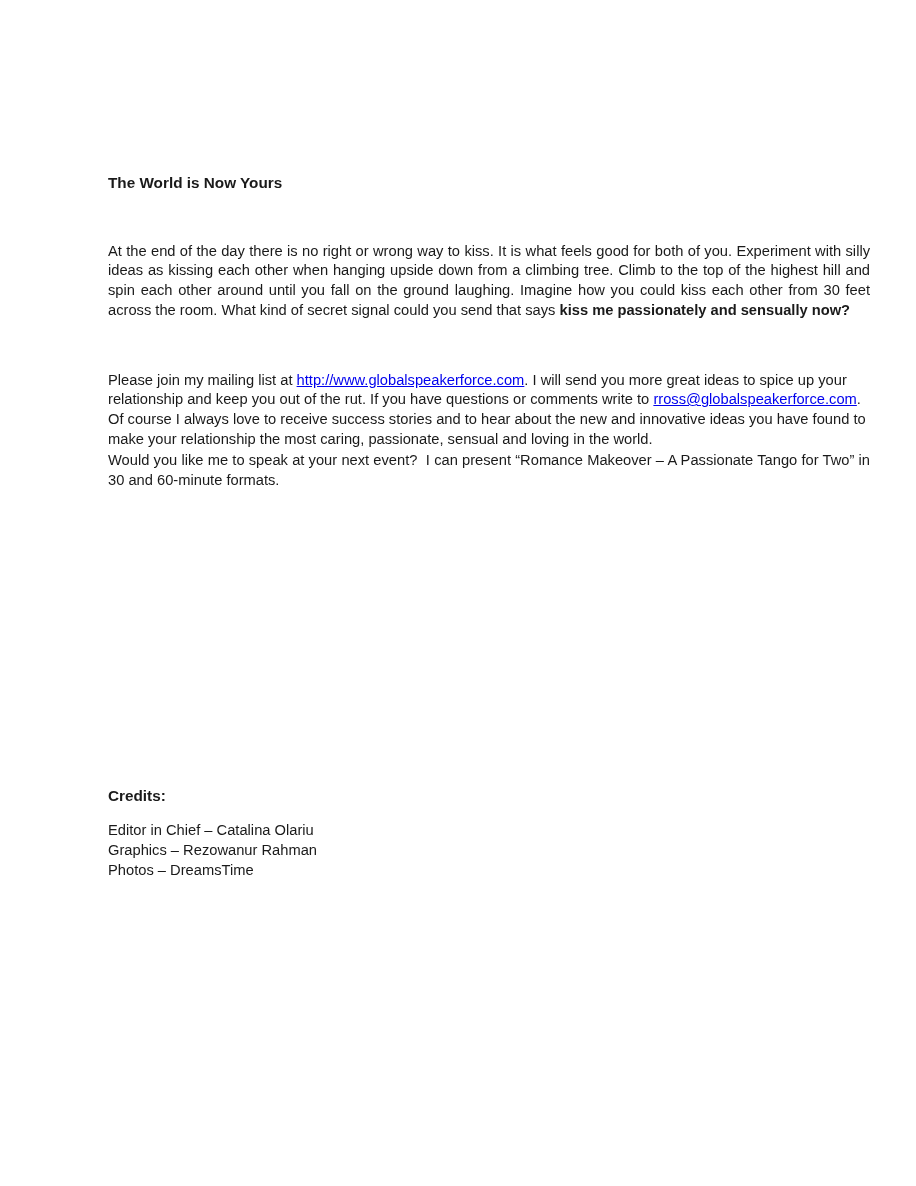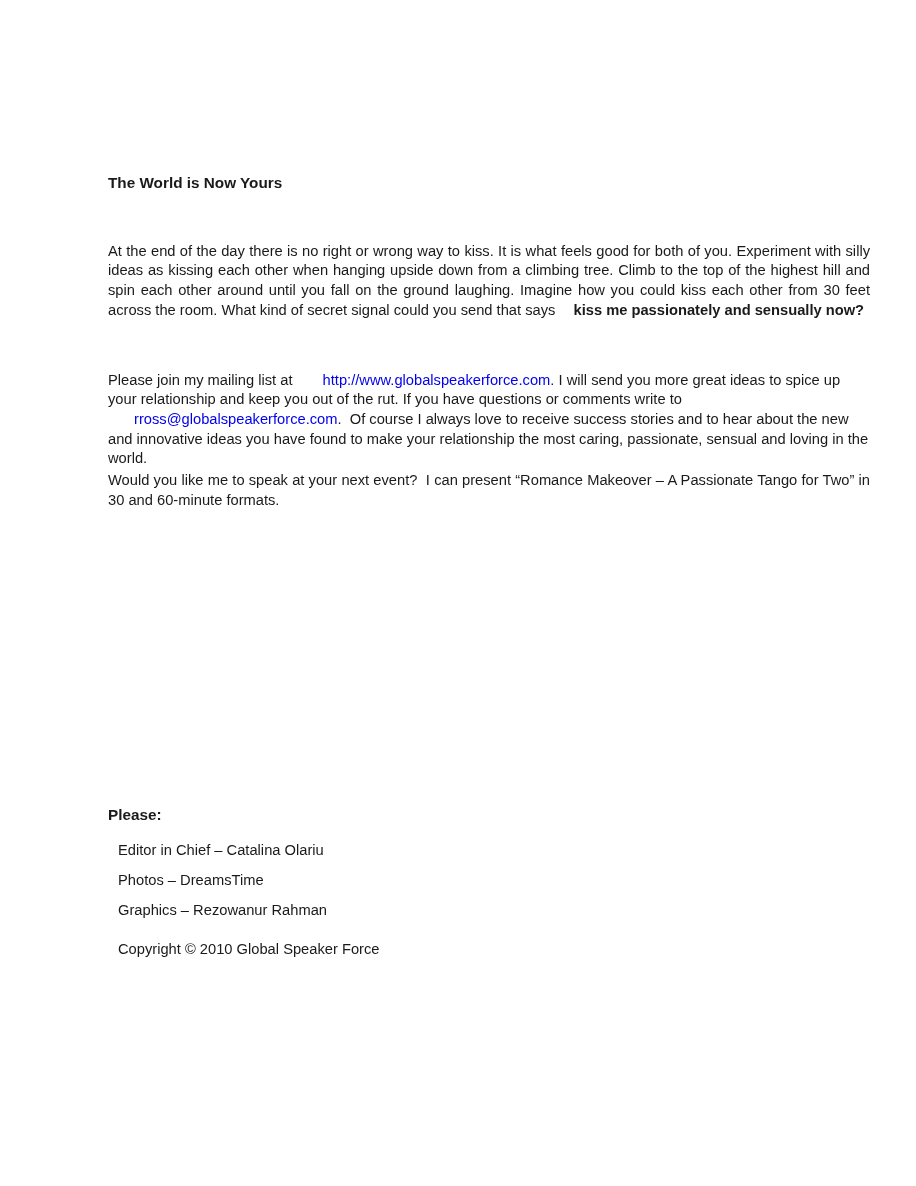--- a/index.html
+++ b/index.html
@@ -32,45 +32,44 @@
   .justify { text-align: justify; }
   .mt-p1       { margin-top: 49px; }
   .mt-h2       { margin-top: 49px; }
   .mt-p2       { margin-top: 50px; }
   .mt-p3       { margin-top: 2px; }
   .mt-credits  { margin-top: 295px; }
   .mt-creditlist { margin-top: 16px; }
   .mt-copyright  { margin-top: 20px; }
   .doc-link {
     color: #0000ee;
+    text-decoration: underline;
     cursor: pointer;
-    margin-left: 26px;
   }
-  .bold-run { font-weight: bold; margin-left: 14px; }
-  .line { margin: 10px; }
+  .bold-run { font-weight: bold; }
+  .line { margin: 0; }
 </style>
 </head>
 <body>
 
 <div class="page">
 
   <h1 class="h">The World is Now Yours</h1>
 
   <p class="para justify mt-p1"><span>At the end of the day there is no right or wrong way to kiss. It is what feels good for both of you. Experiment with silly ideas as kissing each other when hanging upside down from a climbing tree. Climb to the top of the highest hill and spin each other around until you fall on the ground laughing. Imagine how you could kiss each other from 30 feet across the room. What kind of secret signal could you send that says </span><span class="bold-run">kiss me passionately and sensually now?</span></p>
 
 
   <p class="para mt-p2"><span>Please join my mailing list at </span><a class="doc-link" style="color: rgb(0, 0, 238);">http://www.globalspeakerforce.com</a><span>. I will send you more great ideas to spice up your relationship and keep you out of the rut. If you have questions or comments write to </span><a class="doc-link" style="color: rgb(0, 0, 238);">rross@globalspeakerforce.com</a><span>.&nbsp; Of course I always love to receive success stories and to hear about the new and innovative ideas you have found to make your relationship the most caring, passionate, sensual and loving in the world.</span></p>
 
   <p class="para justify mt-p3"><span>Would you like me to speak at your next event?&nbsp; I can present “Romance Makeover – A Passionate Tango for Two” in 30 and 60-minute formats.</span></p>
 
-  <h3 class="h mt-credits">Please:</h3>
+  <h3 class="h mt-credits">Credits:</h3>
 
   <div class="mt-creditlist">
     <div class="line">Editor in Chief – Catalina Olariu</div>
+    <div class="line">Graphics – Rezowanur Rahman</div>
     <div class="line">Photos – DreamsTime</div>
-    <div class="line">Graphics – Rezowanur Rahman</div>
   </div>
 
   <div class="mt-copyright">
-    <div class="line">Copyright © 2010 Global Speaker Force</div>
   </div>
 
 </div>
 
 </body></html>

